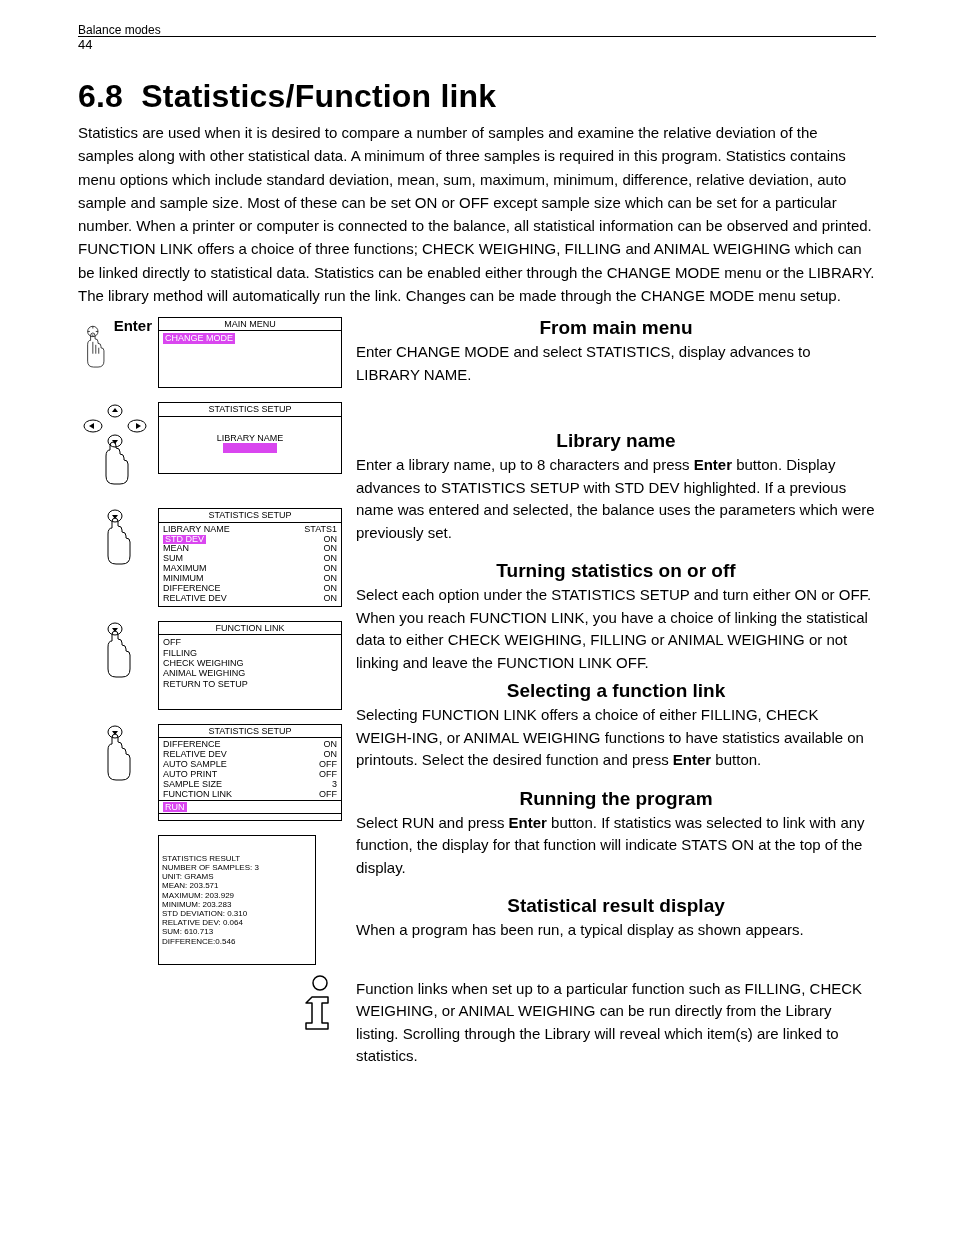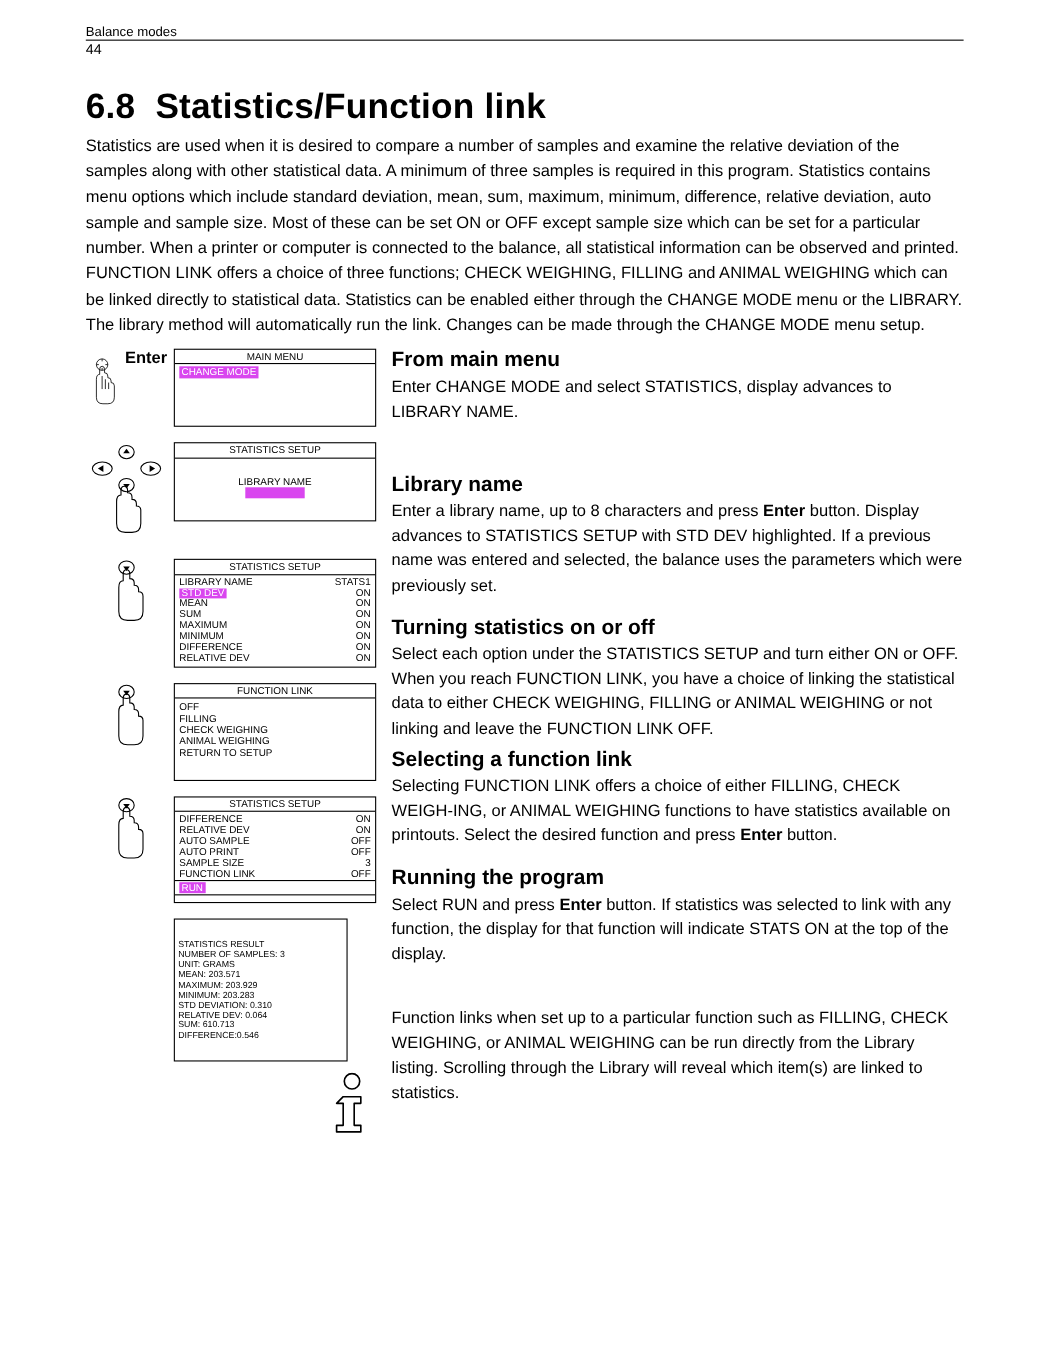--- a/index.html
+++ b/index.html
@@ -52,20 +52,21 @@
     flex: 1;
   }
 
   
   h3.sub {
     font-family: "Arial Narrow", Arial, sans-serif;
     font-stretch: condensed;
     font-weight: 700;
     font-size: 19px;
     margin: 0 0 2px 0;
+    text-align: center;
   }
   .right p {
     font-size: 15px;
     line-height: 1.5;
     margin: 0 0 16px 0;
   }
   .right .enter-inline { font-weight: 700; }
 
   
   .step {
@@ -349,18 +350,20 @@
 
       <h3 class="sub">Turning statistics on or off</h3>
       <p>Select each option under the STATISTICS SETUP and turn either ON or OFF. When you reach FUNCTION LINK, you have a choice of linking the statistical data to either CHECK WEIGHING, FILLING or ANIMAL WEIGHING or not linking and leave the FUNCTION LINK OFF.</p>
 
       <h3 class="sub" style="margin-top:-10px;">Selecting a function link</h3>
       <p><span>Selecting FUNCTION LINK offers a choice of either FILLING, CHECK WEIGH-ING, or ANIMAL WEIGHING functions to have statistics available on printouts. Select the desired function and press </span><span class="enter-inline">Enter</span><span> button.</span></p>
 
       <h3 class="sub">Running the program</h3>
       <p><span>Select RUN and press </span><span class="enter-inline">Enter</span><span> button. If statistics was selected to link with any function, the display for that function will indicate STATS ON at the top of the display.</span></p>
 
+      <h3 class="sub">Statistical result display</h3>
+      <p>When a program has been run, a typical display as shown appears.</p>
 
       <div style="height:20px;"></div>
       <p>Function links when set up to a particular function such as FILLING, CHECK WEIGHING, or ANIMAL WEIGHING can be run directly from the Library listing. Scrolling through the Library will reveal which item(s) are linked to statistics.</p>
     </div>
   </div>
 </div>
 
 </body></html>

